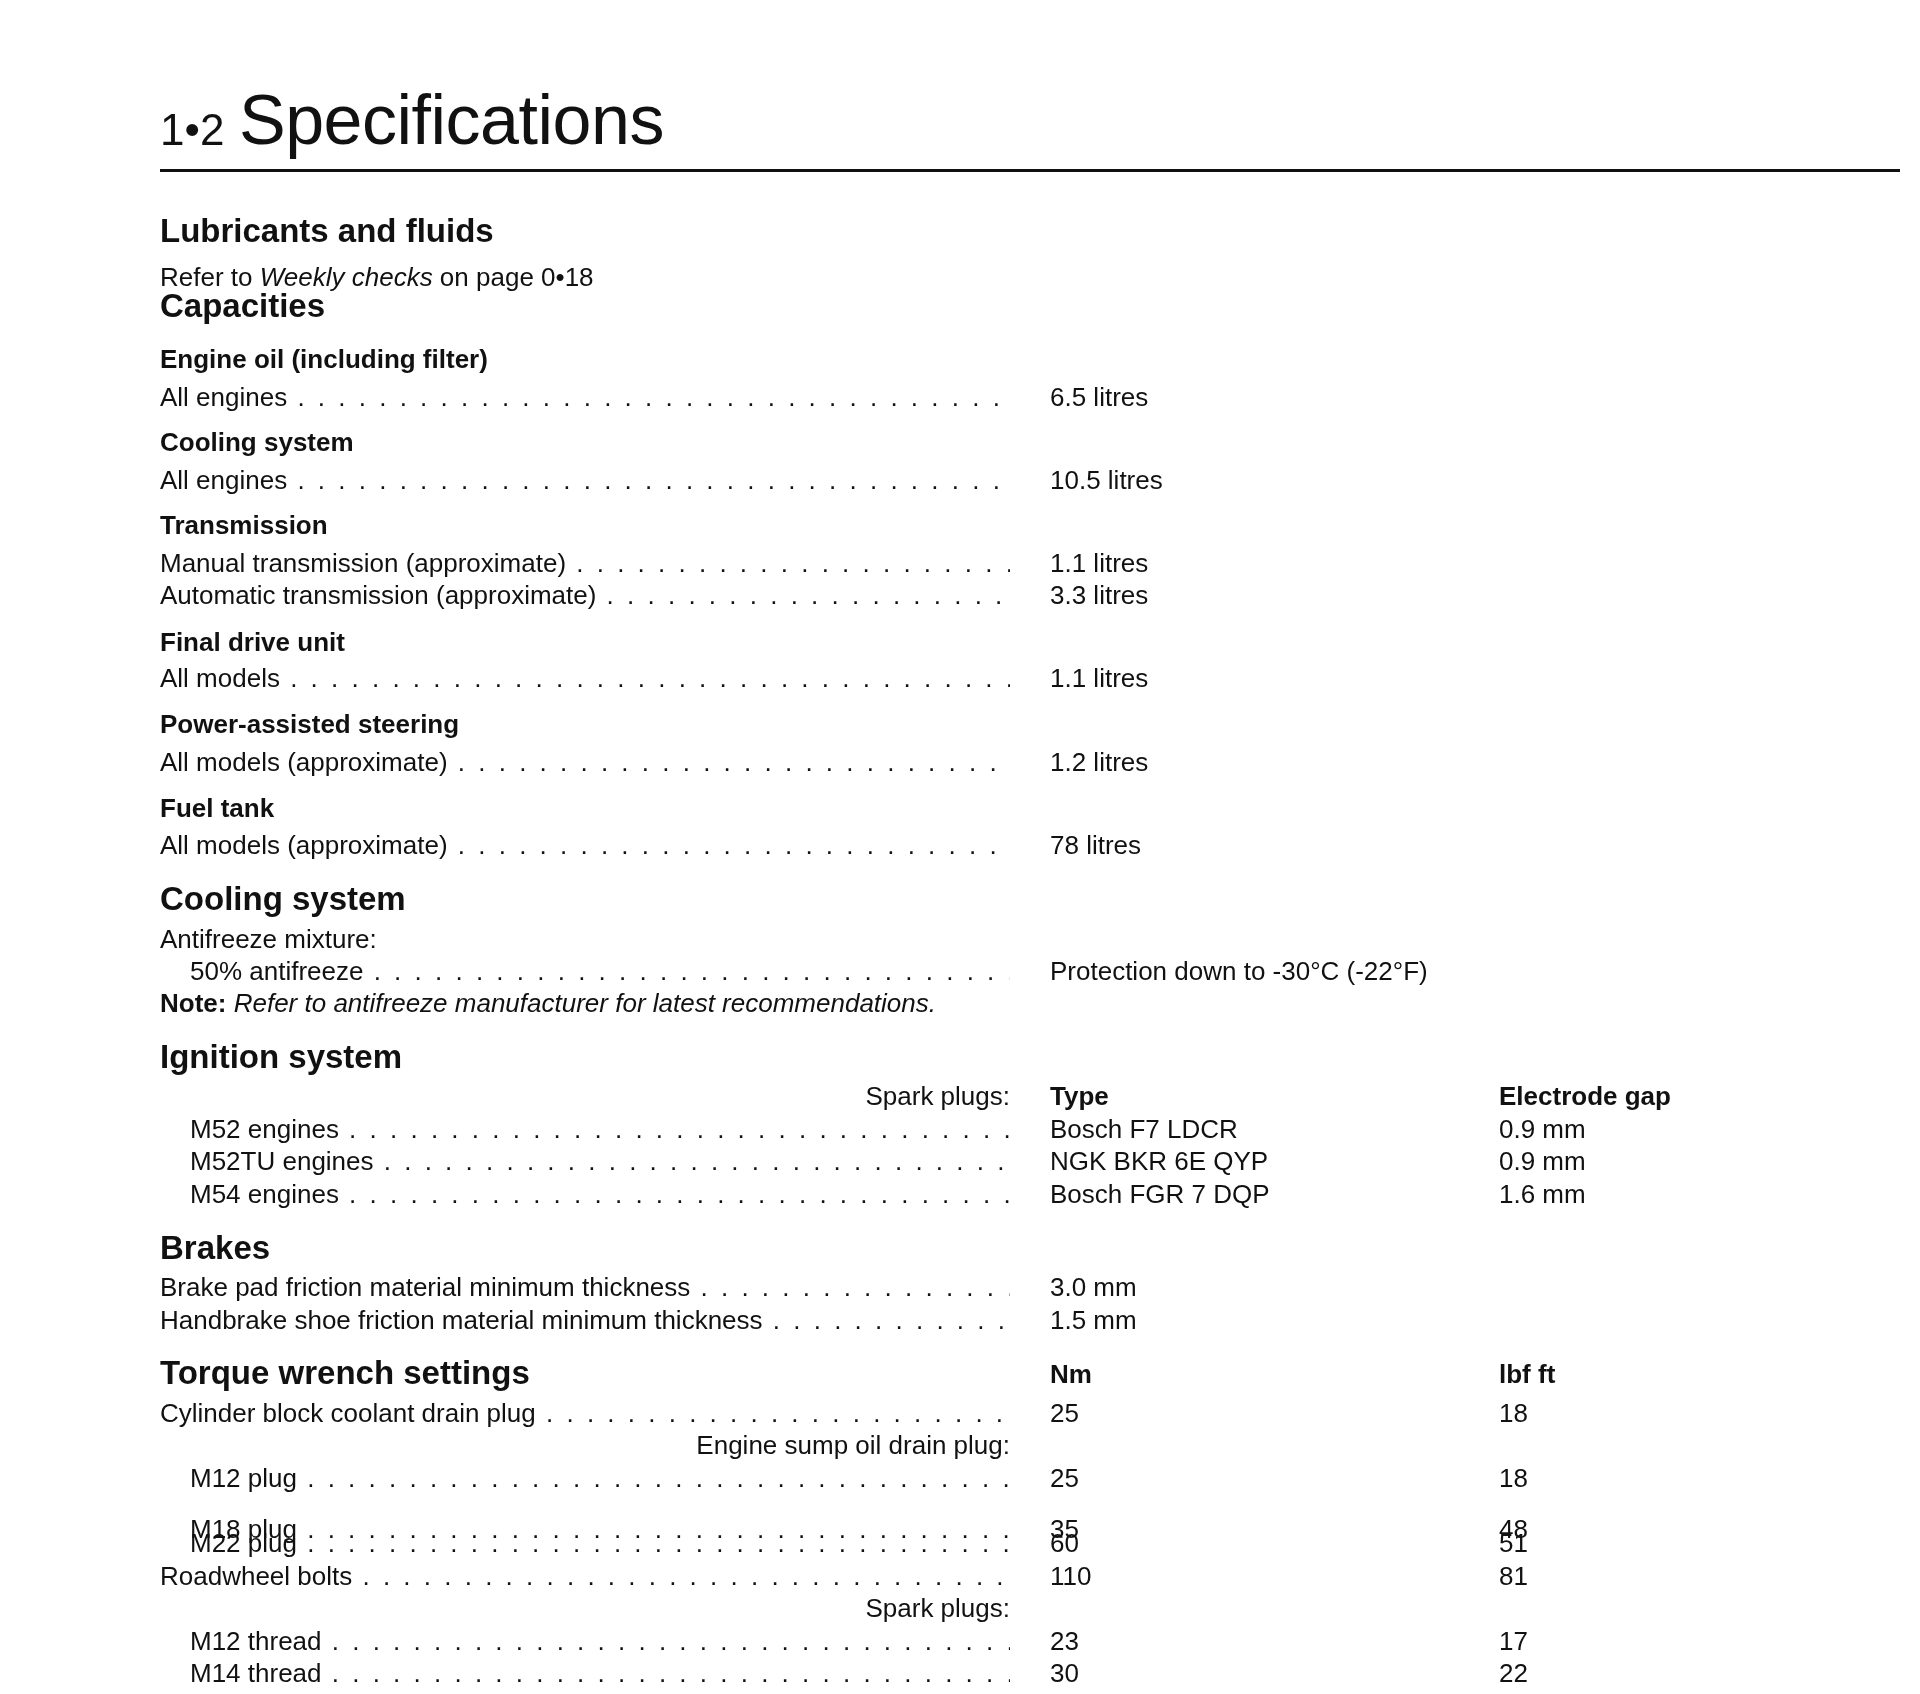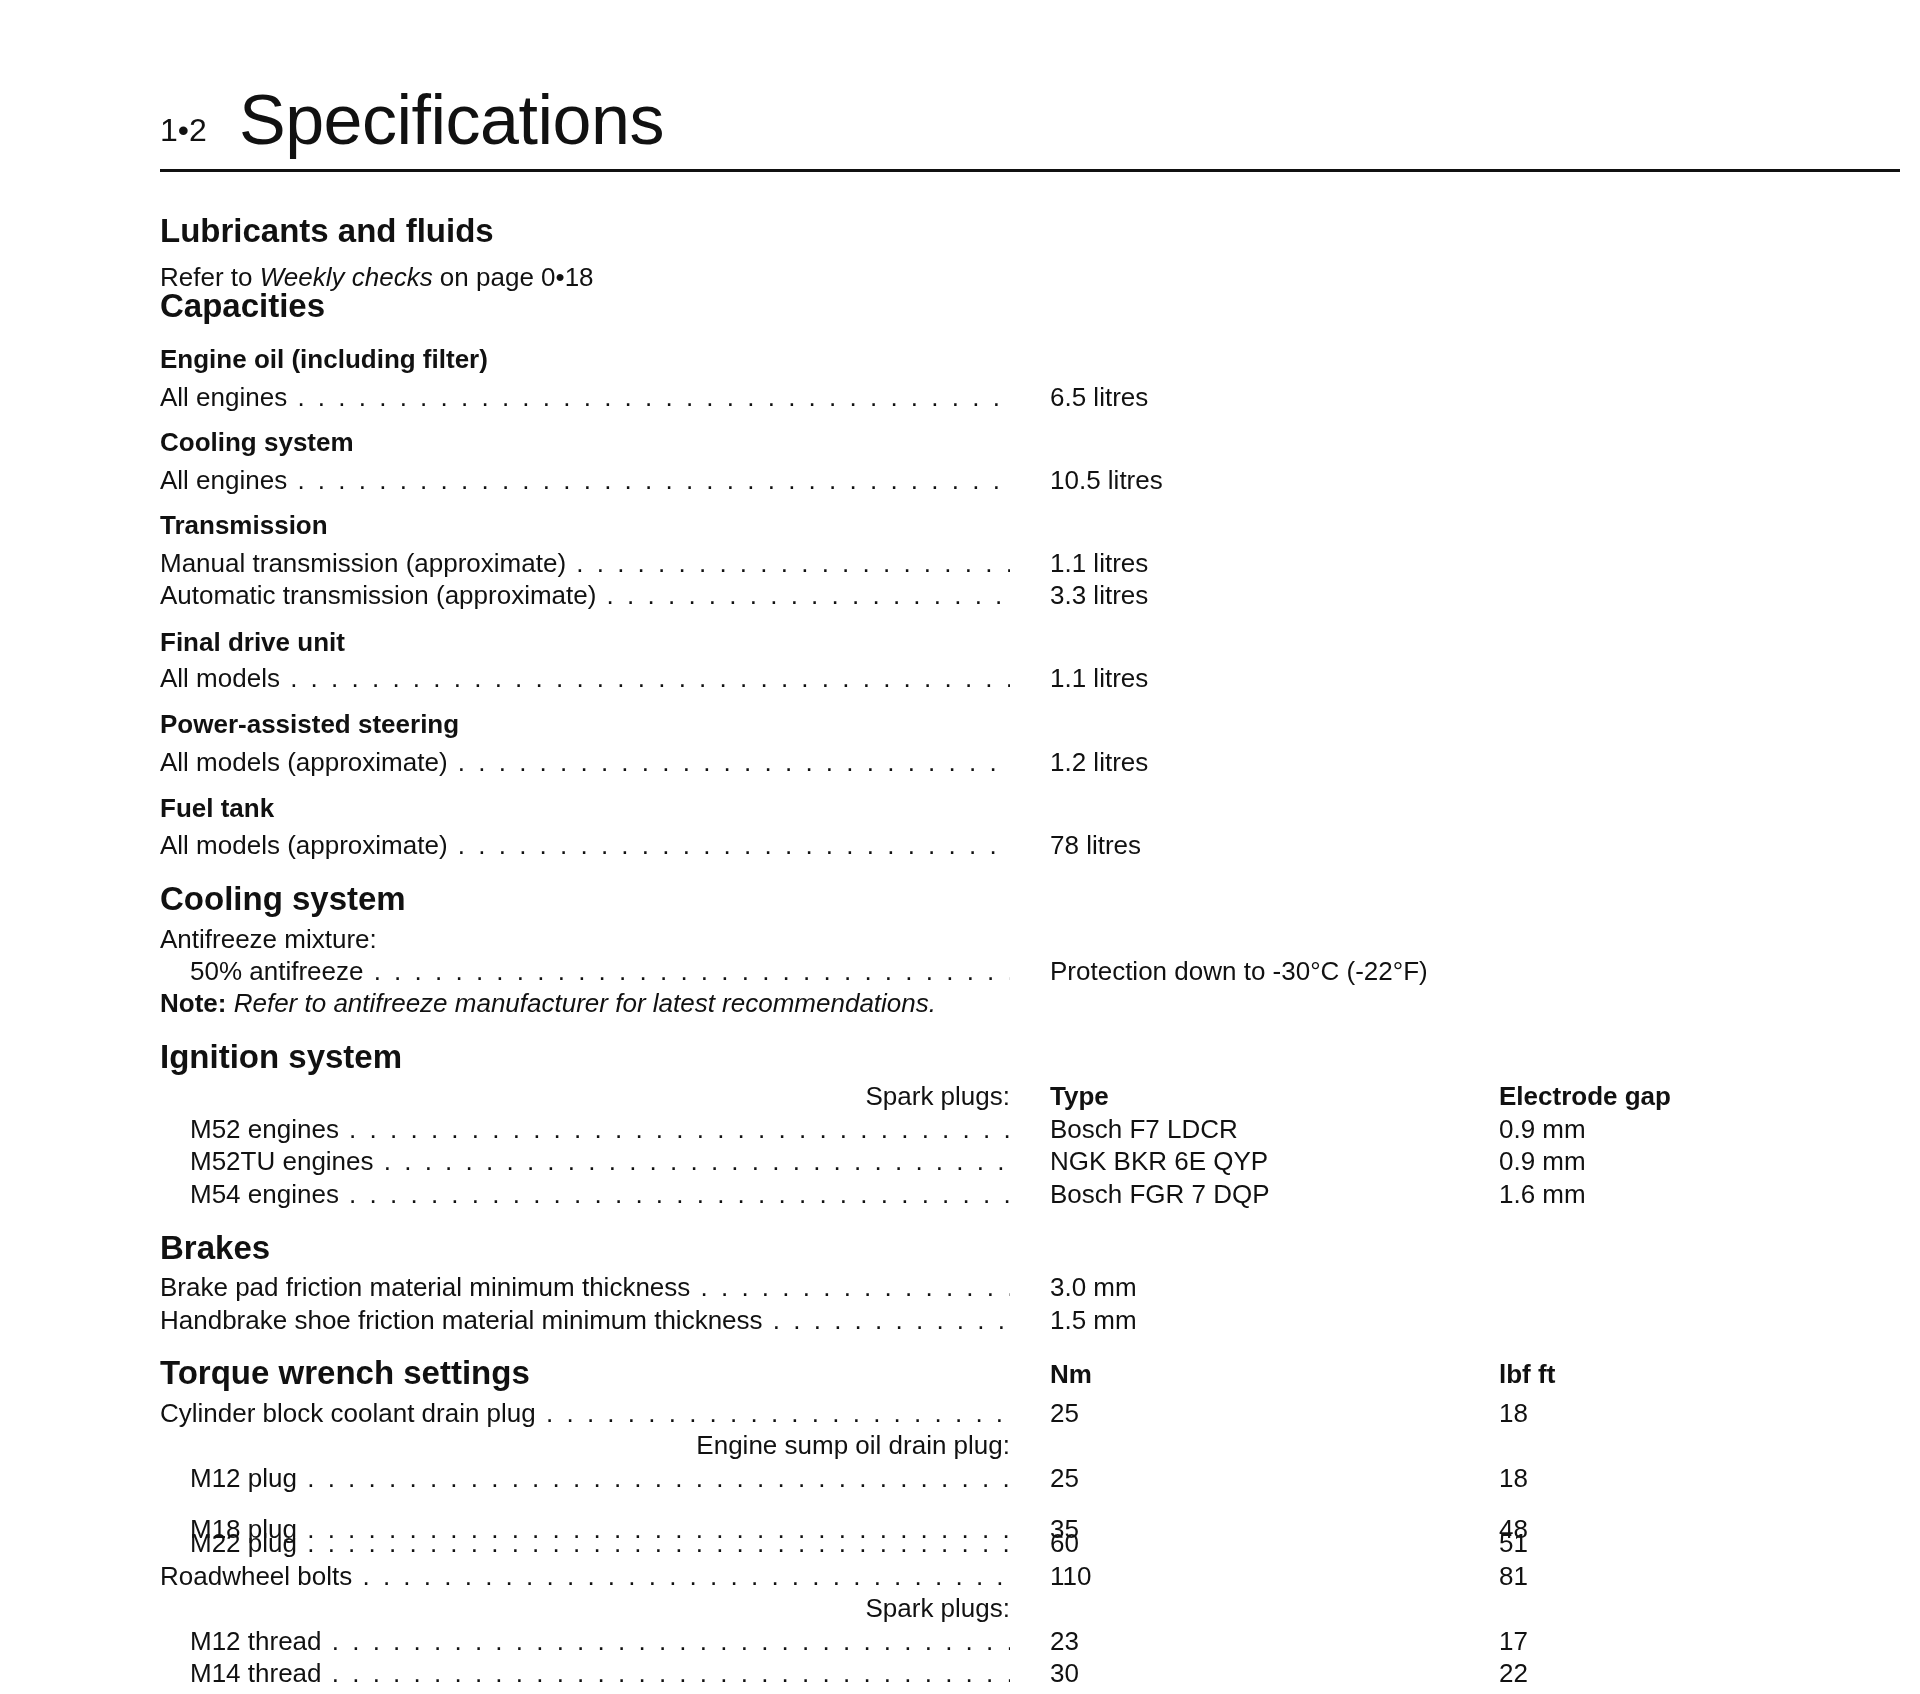--- a/index.html
+++ b/index.html
@@ -1,19 +1,19 @@
 <!DOCTYPE html>
 <html><head>
 <meta charset="utf-8">
 <style>
   html, body { margin:0; padding:0; background:#ffffff; }
   body { width:1920px; height:1694px; position:relative; overflow:hidden;
          font-family:"Liberation Sans", sans-serif; color:#111111; }
   .abs { position:absolute; white-space:nowrap; }
-  .title-num { left:160px; top:110px; font-size:32px; line-height:40px; }
+  .title-num { left:160px; top:110px; font-size:44px; line-height:40px; }
   .title { left:239px; top:80px; font-size:70px; line-height:80px; letter-spacing:-0.5px; }
   .rule { left:160px; top:169px; width:1740px; height:3px; background:#111111; }
   .h1 { font-size:33px; font-weight:bold; line-height:40px; }
   .h2 { font-size:26px; font-weight:bold; line-height:32px; }
   .t { font-size:26px; line-height:32px; }
   .row { position:absolute; left:160px; width:1740px; height:32px; font-size:26px; line-height:32px;text-align:right; }
   .row .lab { position:absolute; left:0; top:0; width:850px; overflow:hidden; white-space:nowrap; }
   .row .lab.ind { left:30px; width:820px; }
   .row .lab span.leader::after {
     content:" . . . . . . . . . . . . . . . . . . . . . . . . . . . . . . . . . . . . . . . . . . . . . . . . . . . . . . . . . . . . . . . . . . . . . . . . . . . . . . . . . . . . . . . . . . . . . . . . . . . .";

